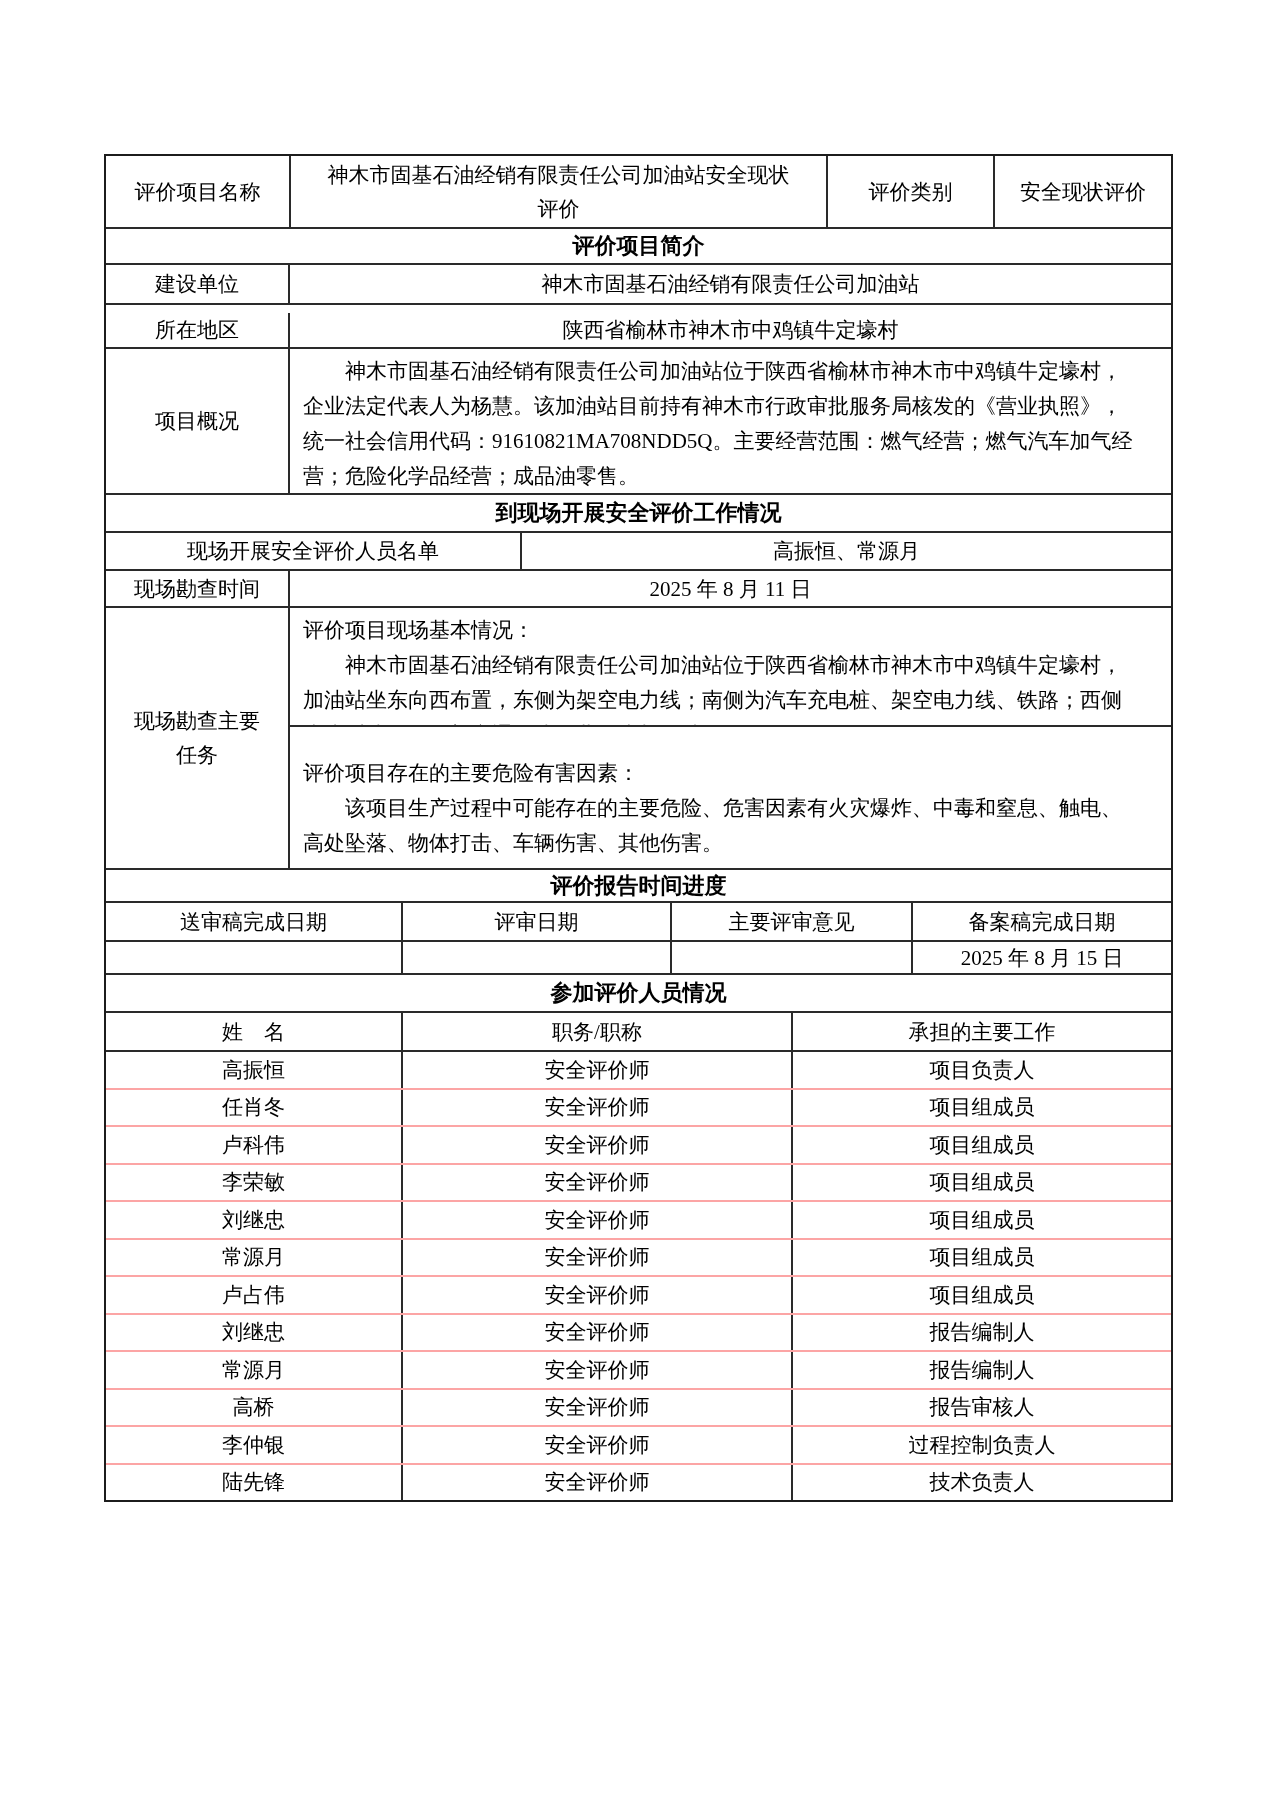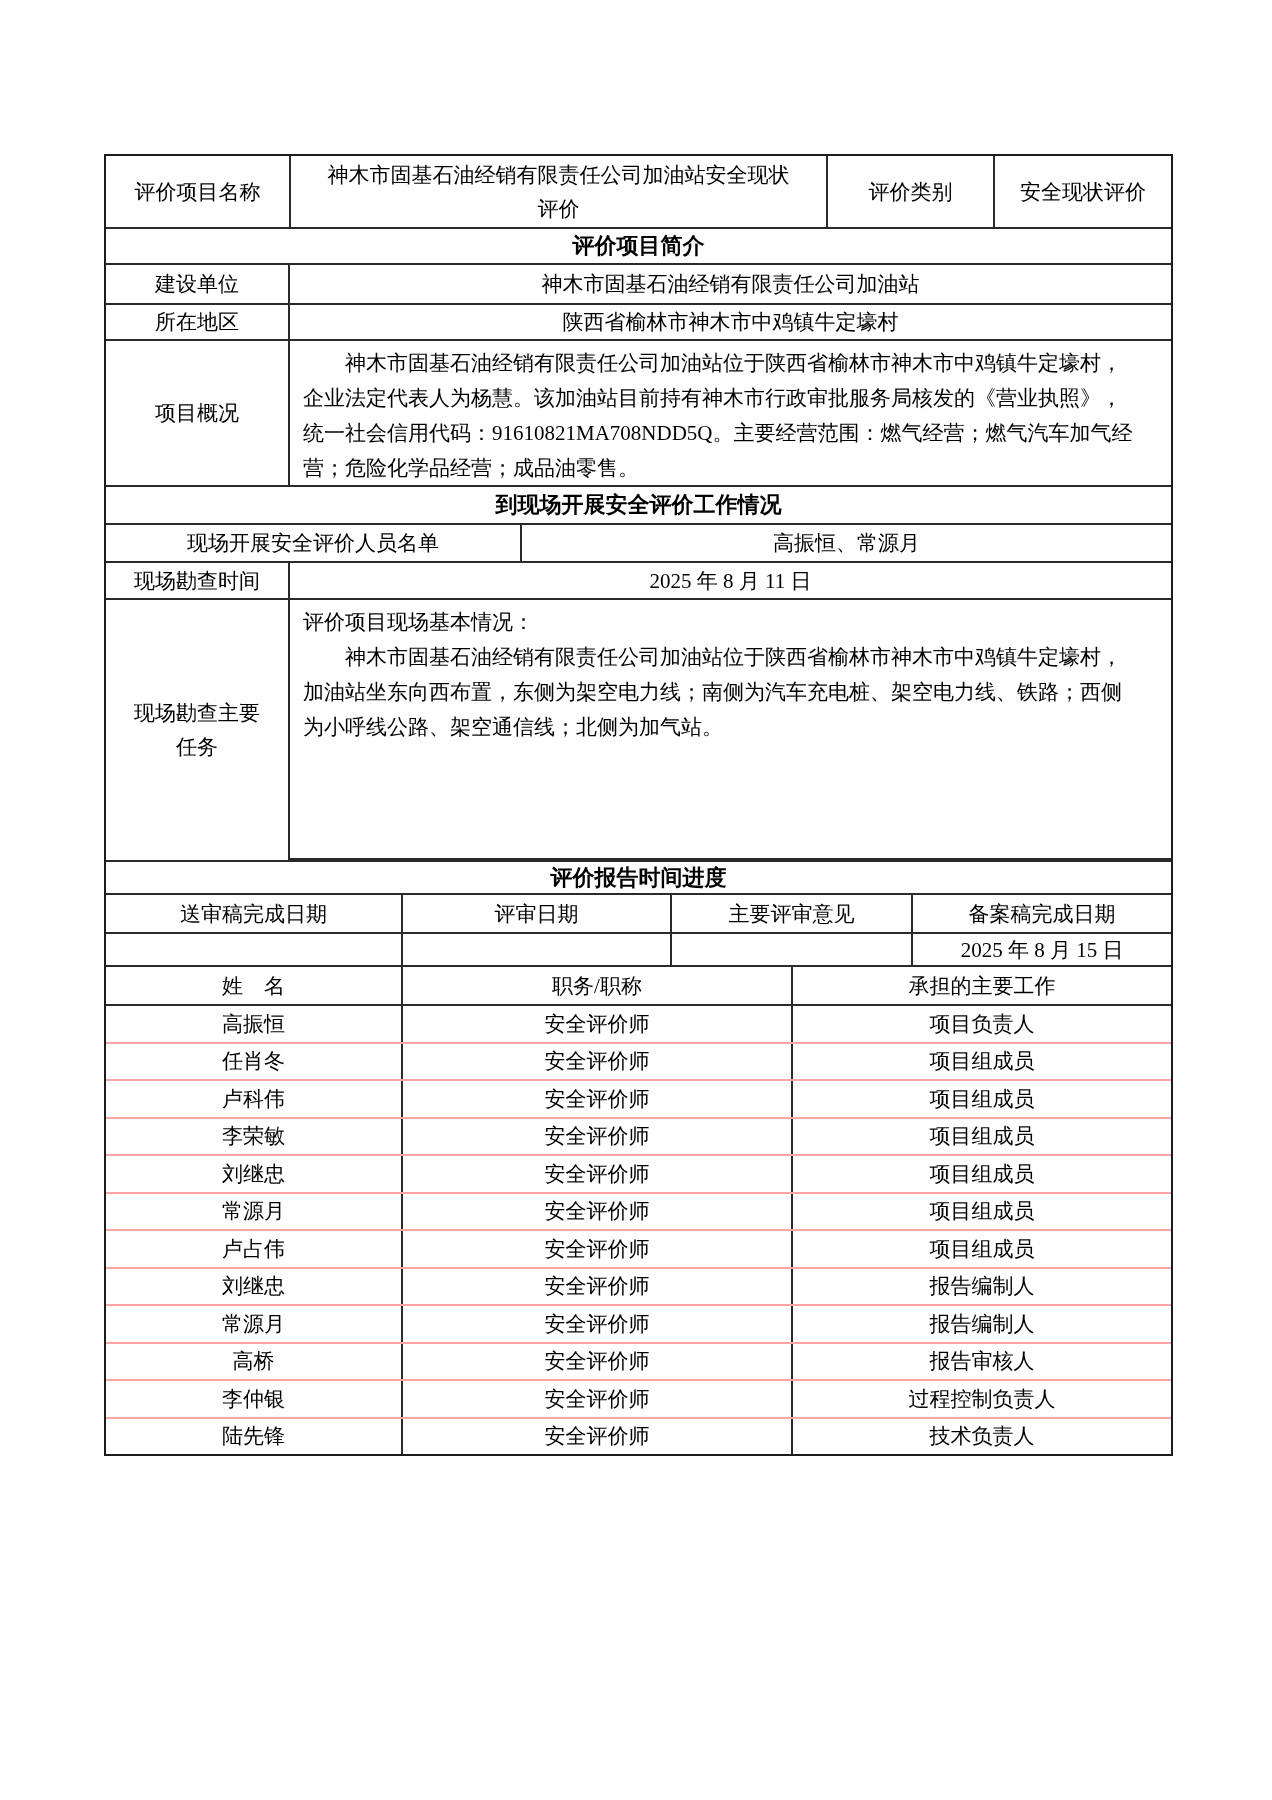--- a/index.html
+++ b/index.html
@@ -52,21 +52,21 @@
 
   <div class="row" style="height:36px;">
     <div class="cell cend section">评价项目简介</div>
   </div>
 
   <div class="row" style="height:40px;">
     <div class="cell w184">建设单位</div>
     <div class="cell cend">神木市固基石油经销有限责任公司加油站</div>
   </div>
 
-  <div class="row" style="height:36px;">
+  <div class="row" style="height:36px;margin-top:8px;">
     <div class="cell w184">所在地区</div>
     <div class="cell cend">陕西省榆林市神木市中鸡镇牛定壕村</div>
   </div>
 
   <div class="row" style="height:146px;">
     <div class="cell w184">项目概况</div>
     <div class="cell cend para">　　神木市固基石油经销有限责任公司加油站位于陕西省榆林市神木市中鸡镇牛定壕村，
 企业法定代表人为杨慧。该加油站目前持有神木市行政审批服务局核发的《营业执照》，
 统一社会信用代码：91610821MA708NDD5Q。主要经营范围：燃气经营；燃气汽车加气经
 营；危险化学品经营；成品油零售。</div>
@@ -87,20 +87,23 @@
   </div>
 
   <div class="row" style="height:262px;">
     <div class="cell w184">现场勘查主要
 任务</div>
     <div class="cell cend subsplit" style="padding:0;">
       <div class="cell cend para sub1" style="height:150px; width:100%;">评价项目现场基本情况：
 　　神木市固基石油经销有限责任公司加油站位于陕西省榆林市神木市中鸡镇牛定壕村，
 加油站坐东向西布置，东侧为架空电力线；南侧为汽车充电桩、架空电力线、铁路；西侧
 为小呼线公路、架空通信线；北侧为加气站。</div>
+      <div class="cell cend para" style="height:110px; width:100%;">评价项目存在的主要危险有害因素：
+　　该项目生产过程中可能存在的主要危险、危害因素有火灾爆炸、中毒和窒息、触电、
+高处坠落、物体打击、车辆伤害、其他伤害。</div>
     </div>
   </div>
 
   <div class="row" style="height:33px;">
     <div class="cell cend section">评价报告时间进度</div>
   </div>
 
   <div class="row" style="height:39px;">
     <div class="cell w297">送审稿完成日期</div>
     <div class="cell w269">评审日期</div>
@@ -108,20 +111,23 @@
     <div class="cell cend">备案稿完成日期</div>
   </div>
 
   <div class="row" style="height:33px;">
     <div class="cell w297"></div>
     <div class="cell w269"></div>
     <div class="cell w241"></div>
     <div class="cell cend">2025 年 8 月 15 日</div>
   </div>
 
+  <div class="row" style="height:38px;">
+    <div class="cell cend section">参加评价人员情况</div>
+  </div>
 
   <div class="row" style="height:39px;">
     <div class="cell w297">姓　名</div>
     <div class="cell w390">职务/职称</div>
     <div class="cell cend">承担的主要工作</div>
   </div>
 
   <div class="pbody">
       <div class="prow">
         <div class="cell w297">高振恒</div>

